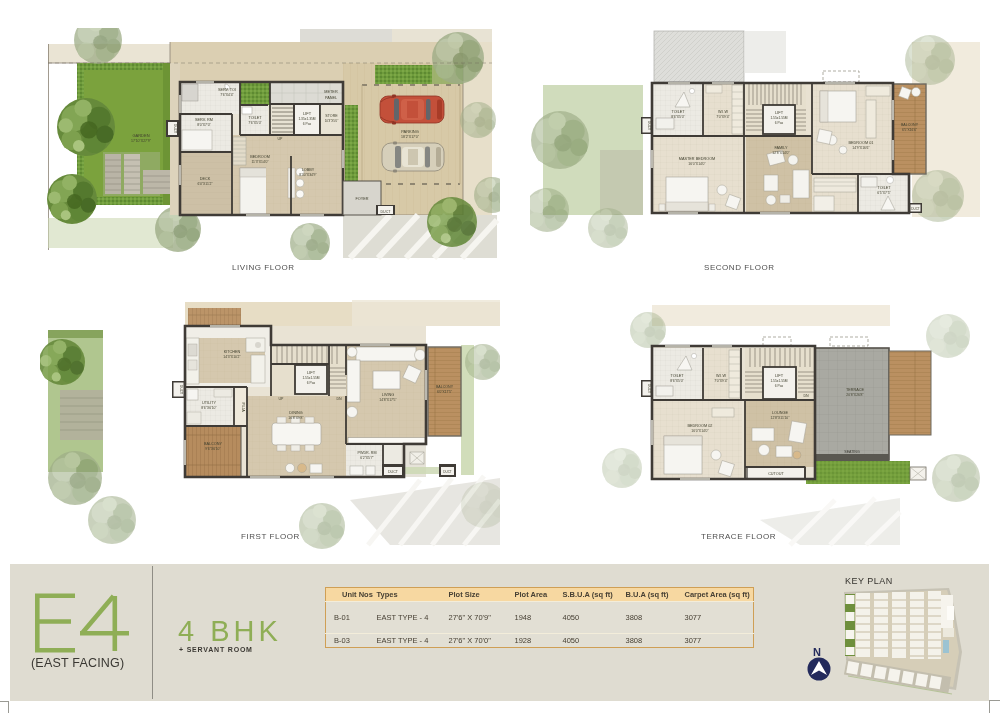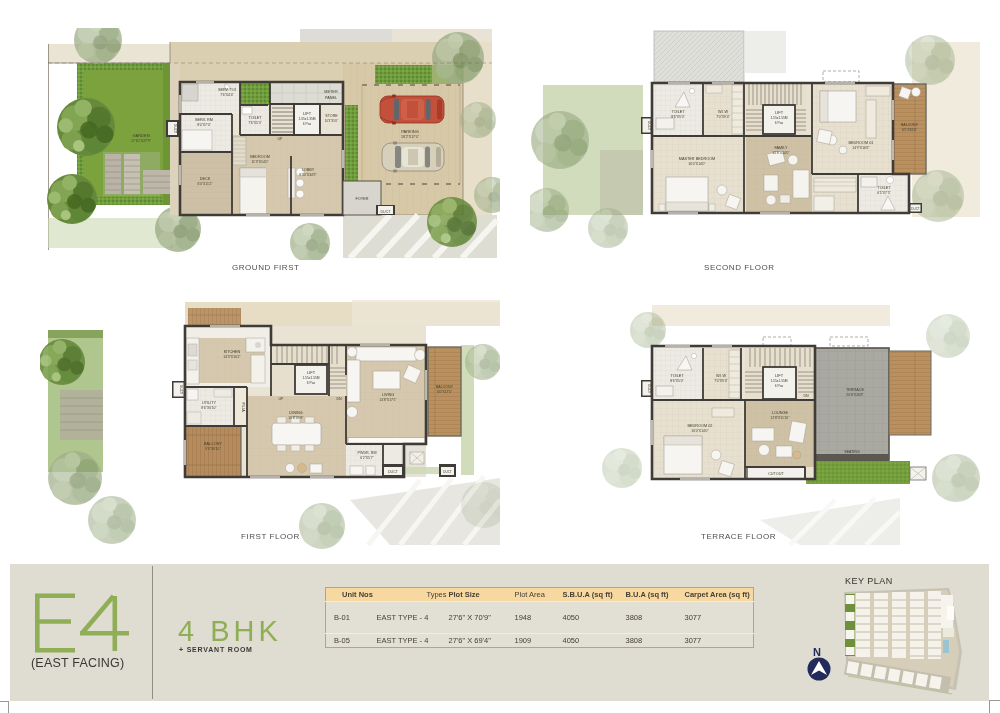--- a/index.html
+++ b/index.html
@@ -772,21 +772,21 @@
 <path d="M665 346h25M652 420v25M680 479h30M712 346h20" stroke="#f5f3ea" stroke-width="1.6"></path>
 <path d="M665 346h25M652 420v25M680 479h30M712 346h20" stroke="#8d897c" stroke-width="0.6"></path>
 
 <g>
       <rect x="641" y="380" width="11" height="17" fill="#3f3b36"></rect>
       <rect x="642.5" y="381.5" width="8" height="14" fill="#f3f1ec"></rect>
       <text transform="translate(648,388.5) rotate(90)" font-size="3.2" fill="#41412f" text-anchor="middle">DUCT</text>
     </g>
 </svg>
 
-<div class="cap" style="left:232px;top:263px">GROUND FIRST</div>
+<div class="cap" style="left:232px;top:263px">LIVING FLOOR</div>
 
 <div class="cap" style="left:704px;top:263px">SECOND FLOOR</div>
 
 <div class="cap" style="left:241px;top:532px">FIRST FLOOR</div>
 
 <div class="cap" style="left:701px;top:532px">TERRACE FLOOR</div>
 
 <div class="abs" style="left:10px;top:564px;width:979px;height:137px;background:#dfdcd1"></div>
 
 <svg class="abs" style="left:28px;top:588px" width="110" height="70" viewBox="0 0 110 70">
@@ -815,41 +815,41 @@
       <col style="width:72px">
       <col style="width:66px">
       <col style="width:48px">
       <col style="width:63px">
       <col style="width:59px">
       <col style="width:70px">
     </colgroup>
 <tbody>
       <tr style="background:#f7d8a1;height:14px">
 <th style="text-align:left;padding-left:16px;font-weight:bold">Unit Nos</th>
-<th style="text-align:right;font-weight:normal">Types</th>
+<th style="text-align:left;font-weight:bold">Types</th>
 <th style="text-align:left;font-weight:bold">Plot Size</th>
-<th style="text-align:left;font-weight:normal">Plot Area</th>
+<th style="text-align:left;font-weight:bold">Plot Area</th>
 <th style="text-align:left;font-weight:bold">S.B.U.A (sq ft)</th>
 <th style="text-align:left;font-weight:bold">B.U.A (sq ft)</th>
 <th style="text-align:left;font-weight:bold">Carpet Area (sq ft)</th>
 </tr>
 <tr style="background:#e2dfd4;height:32px;border-top:1.5px solid #f3edda">
 <td style="padding-left:8px">B-01</td>
         <td>EAST TYPE - 4</td>
         <td>27'6" X 70'9"</td>
         <td>1948</td>
         <td>4050</td>
         <td>3808</td>
         <td>3077</td>
 </tr>
 <tr style="background:#e2dfd4;height:14.2px;border-top:1.5px solid #f3edda">
-<td style="padding-left:8px">B-05</td>
+<td style="padding-left:8px">B-03</td>
         <td>EAST TYPE - 4</td>
-        <td>27'6" X 69'4"</td>
-        <td>1909</td>
+        <td>27'6" X 70'0"</td>
+        <td>1928</td>
         <td>4050</td>
         <td>3808</td>
         <td>3077</td>
 </tr>
 </tbody>
   </table>
 
 <div class="abs" style="left:845px;top:576px;font-size:9px;color:#35332e;font-weight:normal;letter-spacing:0.5px">KEY PLAN</div>
 
 <svg class="abs" style="left:790px;top:585px" width="200" height="115" viewBox="790 585 200 115">

